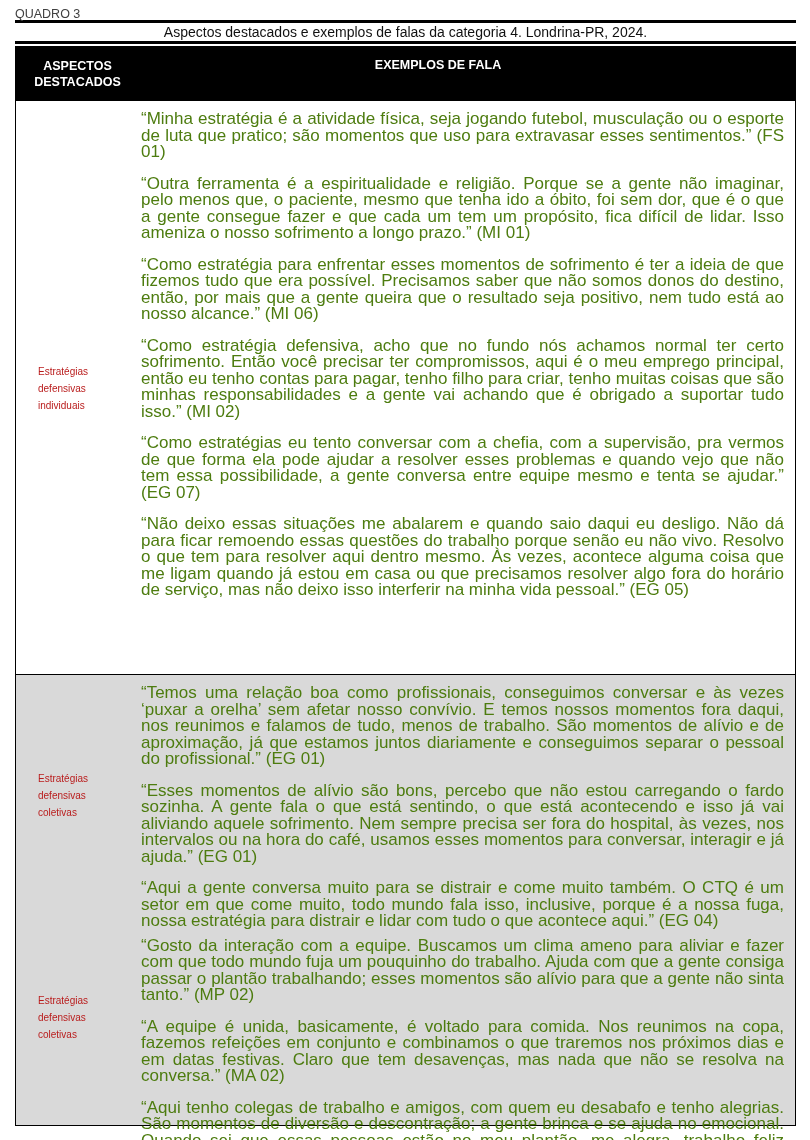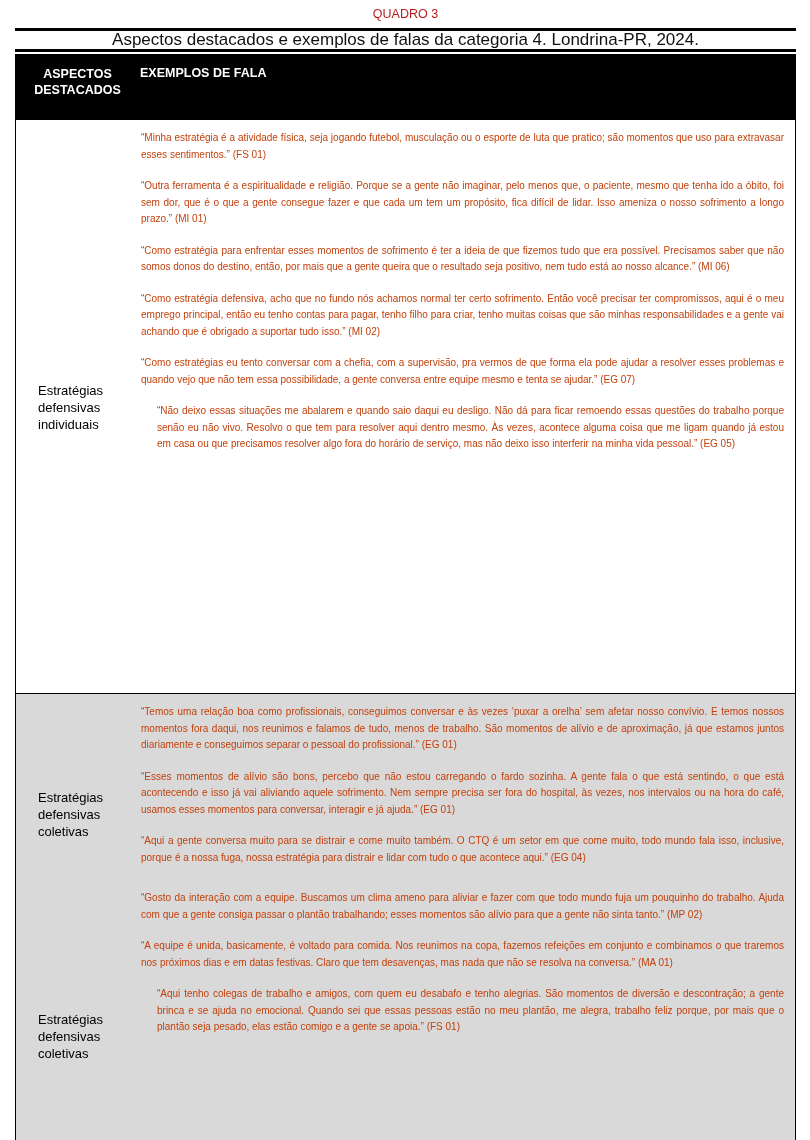--- a/index.html
+++ b/index.html
@@ -3,56 +3,56 @@
 <meta charset="utf-8">
 <style>
   html, body { margin: 0; padding: 0; background: #ffffff; }
   body {
     width: 810px; height: 1140px; position: relative; overflow: hidden;
     font-family: "Liberation Sans", "DejaVu Sans", sans-serif;
     color: #1a1a1a;
   }
   .doc { position: absolute; left: 15px; top: 0; width: 781px; }
   .quadro-title {
-    text-align: center; font-size: 12.5px; color: #b91c1c;
-    height: 28px; line-height: 28px;
+    text-align: left; font-size: 12.5px; color: #404040;
+    height: 20px; line-height: 28px;
   }
   .rule-top { height: 3px; background: #000; }
   .subtitle {
-    text-align: center; font-size: 17px; color: #111;
+    text-align: center; font-size: 14px; color: #111;
     height: 18px; line-height: 18px;
   }
   .rule-mid { height: 3px; background: #000; }
   .gap { height: 2px; background: #fff; }
   .header {
-    display: flex; background: #000; color: #fff; height: 66px;
+    display: flex; background: #000; color: #fff; height: 55px;
     font-weight: bold; font-size: 12.5px;
   }
   .header .col1 {
     width: 125px; text-align: center; padding-top: 12px; line-height: 16px;
   }
   .header .col2 {
-    flex: 1; padding-top: 12px; padding-right: 60px;
+    flex: 1; text-align: center; padding-top: 12px; padding-right: 60px;
   }
   .section {
     display: flex; border-left: 1.5px solid #000; border-right: 1.5px solid #000;
   }
   .section.white { background: #ffffff; border-bottom: 1.5px solid #000; }
   .section.gray { background: #d9d9d9; border-bottom: 1.5px solid #000; }
   .label-col { width: 125px; position: relative; flex-shrink: 0; }
   .label {
-    position: absolute; left: 22px; font-size: 13px; line-height: 17px; color: #000000;
+    position: absolute; left: 22px; font-size: 10px; line-height: 17px; color: #b91c1c;
   }
   .quotes-col { flex: 1; padding: 10px 11px 6px 0; }
   .quote {
-    font-size: 10px; line-height: 16.5px; text-align: justify;
-    margin: 0 0 15px 0; color: #c2410c;
+    font-size: 17px; line-height: 16.5px; text-align: justify;
+    margin: 0 0 15px 0; color: #4d7c0f;
   }
-  .quote.tight { margin-bottom: 24px; }
-  .quote:last-child { margin-bottom: 6px; margin-left: 16px; }
+  .quote.tight { margin-bottom: 8px; }
+  .quote:last-child { margin-bottom: 6px; }
 </style>
 </head>
 <body>
 
 <div class="doc">
   <div class="quadro-title">QUADRO 3</div>
   <div class="rule-top"></div>
   <div class="subtitle">Aspectos destacados e exemplos de falas da categoria 4. Londrina-PR, 2024.</div>
   <div class="rule-mid"></div>
   <div class="gap"></div>
@@ -94,17 +94,17 @@
         <div>Estratégias</div>
         <div>defensivas</div>
         <div>coletivas</div>
       </div>
     </div>
     <div class="quotes-col">
       <p class="quote">“Temos uma relação boa como profissionais, conseguimos conversar e às vezes ‘puxar a orelha’ sem afetar nosso convívio. E temos nossos momentos fora daqui, nos reunimos e falamos de tudo, menos de trabalho. São momentos de alívio e de aproximação, já que estamos juntos diariamente e conseguimos separar o pessoal do profissional.” (EG 01)</p>
       <p class="quote">“Esses momentos de alívio são bons, percebo que não estou carregando o fardo sozinha. A gente fala o que está sentindo, o que está acontecendo e isso já vai aliviando aquele sofrimento. Nem sempre precisa ser fora do hospital, às vezes, nos intervalos ou na hora do café, usamos esses momentos para conversar, interagir e já ajuda.” (EG 01)</p>
       <p class="quote tight">“Aqui a gente conversa muito para se distrair e come muito também. O CTQ é um setor em que come muito, todo mundo fala isso, inclusive, porque é a nossa fuga, nossa estratégia para distrair e lidar com tudo o que acontece aqui.” (EG 04)</p>
       <p class="quote">“Gosto da interação com a equipe. Buscamos um clima ameno para aliviar e fazer com que todo mundo fuja um pouquinho do trabalho. Ajuda com que a gente consiga passar o plantão trabalhando; esses momentos são alívio para que a gente não sinta tanto.” (MP 02)</p>
-      <p class="quote">“A equipe é unida, basicamente, é voltado para comida. Nos reunimos na copa, fazemos refeições em conjunto e combinamos o que traremos nos próximos dias e em datas festivas. Claro que tem desavenças, mas nada que não se resolva na conversa.” (MA 01)</p>
+      <p class="quote">“A equipe é unida, basicamente, é voltado para comida. Nos reunimos na copa, fazemos refeições em conjunto e combinamos o que traremos nos próximos dias e em datas festivas. Claro que tem desavenças, mas nada que não se resolva na conversa.” (MA 02)</p>
       <p class="quote">“Aqui tenho colegas de trabalho e amigos, com quem eu desabafo e tenho alegrias. São momentos de diversão e descontração; a gente brinca e se ajuda no emocional. Quando sei que essas pessoas estão no meu plantão, me alegra, trabalho feliz porque, por mais que o plantão seja pesado, elas estão comigo e a gente se apoia.” (FS 01)</p>
     </div>
   </div>
 </div>
 
 </body></html>

